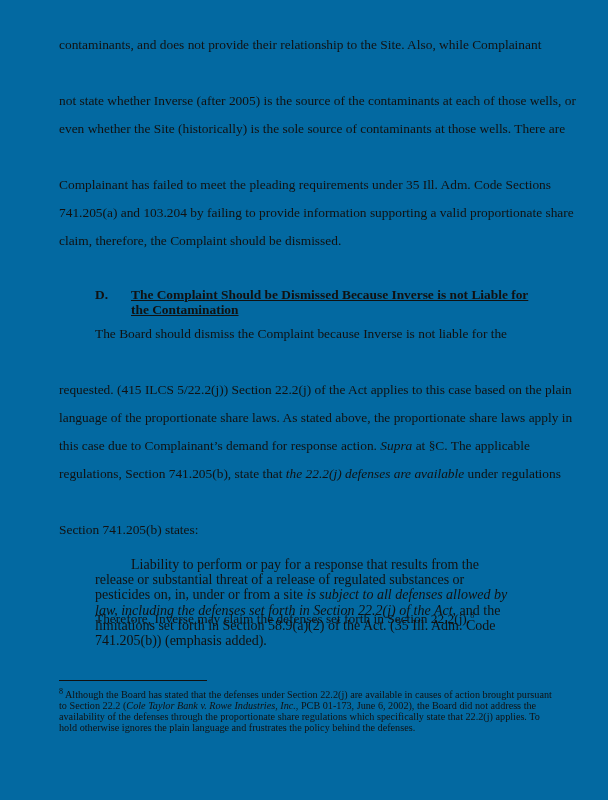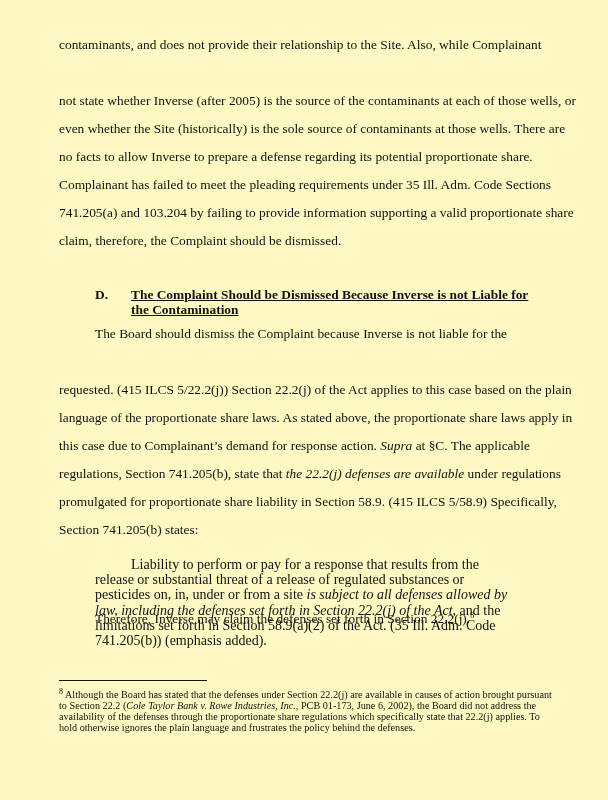--- a/index.html
+++ b/index.html
@@ -1,18 +1,18 @@
 <!DOCTYPE html>
 <html><head>
 <meta charset="utf-8">
 <style>
   html, body { margin: 0; padding: 0; background: #ffffff; }
   body { width: 608px; height: 800px; position: relative; overflow: hidden;
          font-family: "Liberation Serif", serif; color: #111; }
-  .page { position: absolute; left: 0; top: 0; width: 608px; height: 800px; background: #fef9c3; }
+  .page { position: absolute; left: 0; top: 0; width: 608px; height: 800px; background: #0369a1; }
   .line { position: absolute; left: 59px; font-size: 13.4px; white-space: nowrap; line-height: 16px; }
   .ind { left: 95px; }
   .heading { position: absolute; left: 95px; top: 287px; font-size: 13.4px; font-weight: bold; line-height: 15px; }
   .heading .letter { position: absolute; left: 0; top: 0; }
   .heading .title { position: absolute; left: 36px; top: 0; width: 400px; text-decoration: underline; white-space: normal; }
   .quote { position: absolute; left: 95px; top: 557px; width: 420px; font-size: 14px; line-height: 15.2px; }
   .quote .first { text-indent: 36px; }
   .quote p { margin: 0; }
   .therefore { position: absolute; left: 95px; top: 611px; font-size: 13.4px; white-space: nowrap; }
   sup { font-size: 8px; }
@@ -22,40 +22,38 @@
   i { font-style: italic; }
 </style>
 </head>
 <body>
 
 <div class="page">
 
   <div class="line" style="top:37px">contaminants, and does not provide their relationship to the Site.  Also, while Complainant</div>
   <div class="line" style="top:93px">not state whether Inverse (after 2005) is the source of the contaminants at each of those wells, or</div>
   <div class="line" style="top:121px">even whether the Site (historically) is the sole source of contaminants at those wells.  There are</div>
-  <div class="line" style="top:149px">no facts to allow Inverse to prepare a defense regarding its potential proportionate share.</div>
   <div class="line" style="top:177px">Complainant has failed to meet the pleading requirements under 35 Ill. Adm. Code Sections</div>
   <div class="line" style="top:205px">741.205(a) and 103.204 by failing to provide information supporting a valid proportionate share</div>
   <div class="line" style="top:233px">claim, therefore, the Complaint should be dismissed.</div>
 
   <div class="heading">
     <span class="letter">D.</span>
     <span class="title">The Complaint Should be Dismissed Because Inverse is not Liable for the Contamination</span>
   </div>
 
   <div class="line ind" style="top:326px">The Board should dismiss the Complaint because Inverse is not liable for the</div>
   <div class="line" style="top:382px">requested.  (415 ILCS 5/22.2(j))  Section 22.2(j) of the Act applies to this case based on the plain</div>
   <div class="line" style="top:438px">
     <span>this case due to Complainant’s demand for response action.  </span><i>Supra</i><span> at §C.  The applicable</span>
   </div>
   <div class="line" style="top:410px">language of the proportionate share laws.  As stated above, the proportionate share laws apply in</div>
   <div class="line" style="top:466px">
     <span>regulations, Section 741.205(b), state that </span><i>the 22.2(j) defenses are available</i><span> under regulations</span>
   </div>
-  <div class="line" style="top:494px">promulgated for proportionate share liability in Section 58.9.  (415 ILCS 5/58.9)  Specifically,</div>
   <div class="line" style="top:522px">Section 741.205(b) states:</div>
 
   <div class="quote">
     <p class="first"><span>Liability to perform or pay for a response that results from the release or substantial threat of a release of regulated substances or pesticides on, in, under or from a site </span><i>is subject to all defenses allowed by law, including the defenses set forth in Section 22.2(j) of the Act,</i><span> and the limitations set forth in Section 58.9(a)(2) of the Act.  (35 Ill. Adm. Code 741.205(b)) (emphasis added).</span></p>
   </div>
 
   <div class="therefore">
     <span>Therefore, Inverse may claim the defenses set forth in Section 22.2(j).</span><sup>8</sup>
   </div>
 

